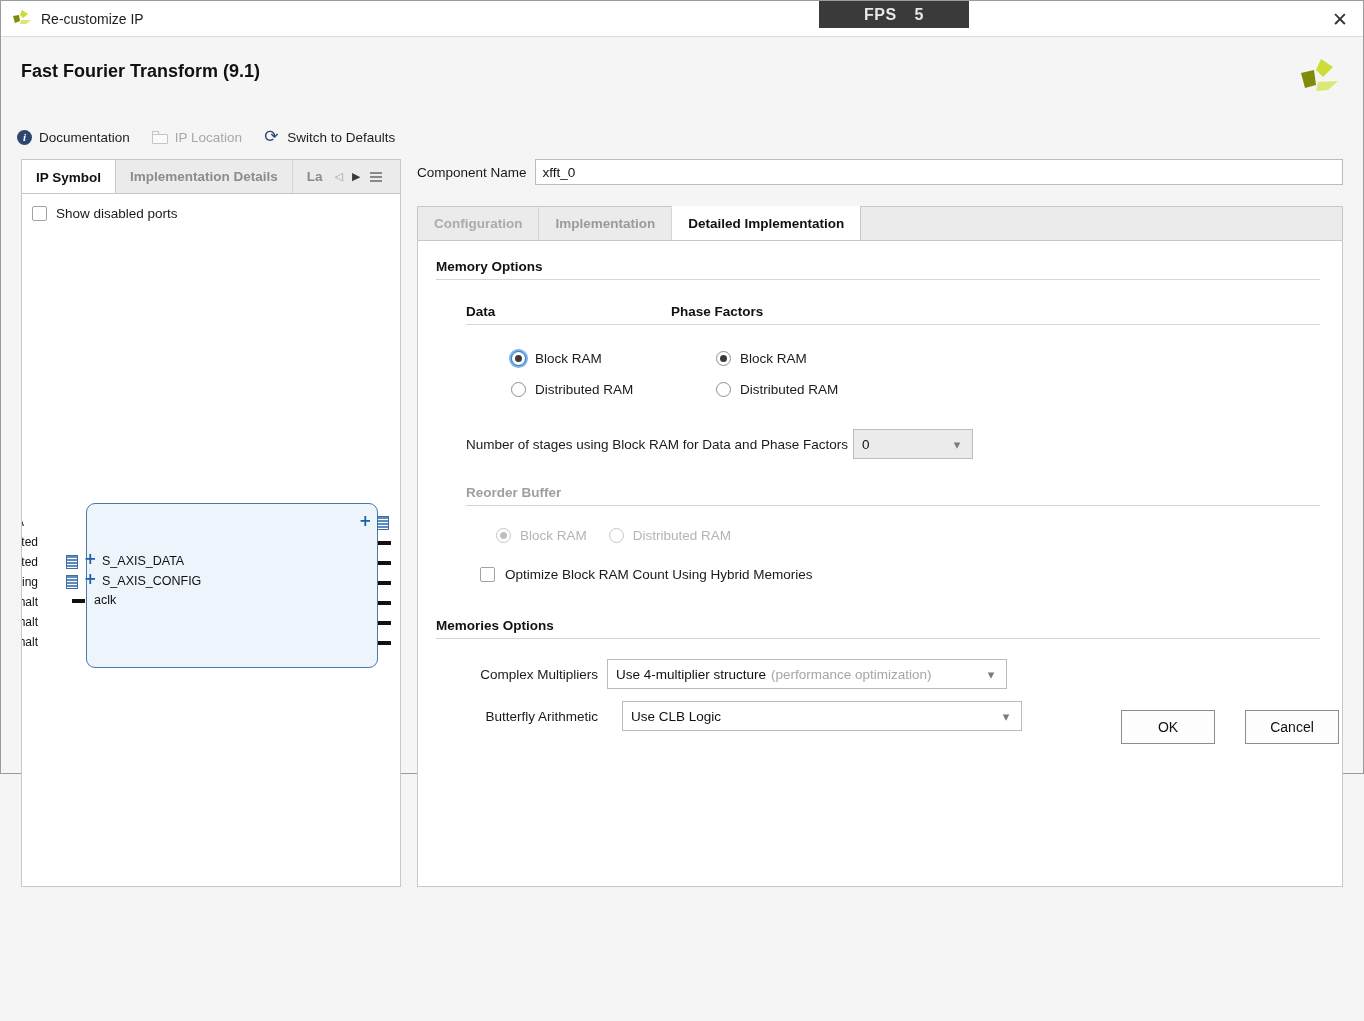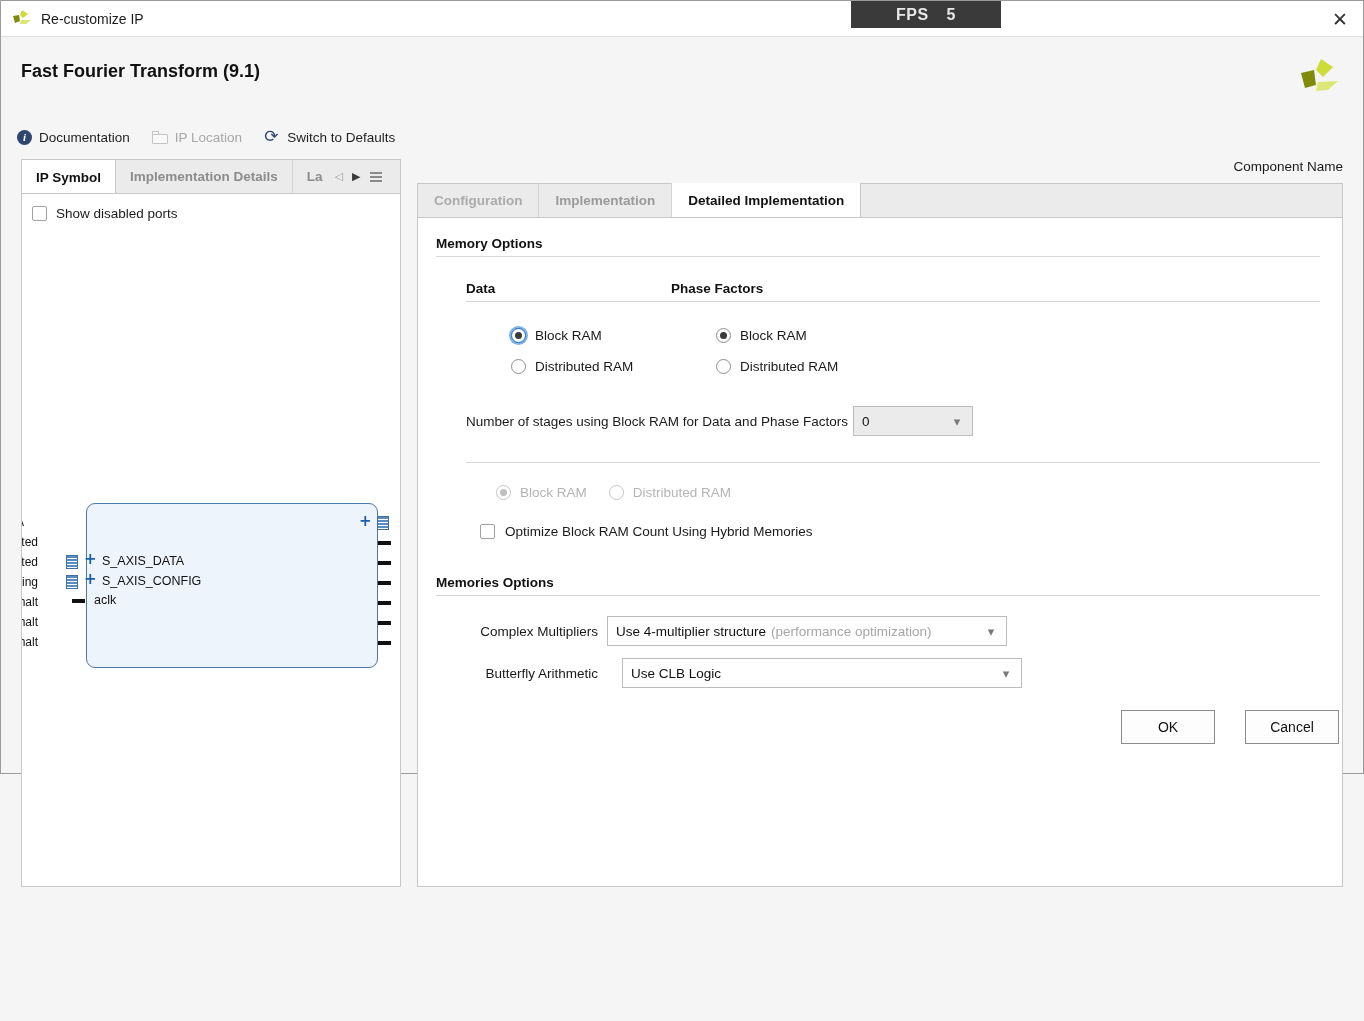--- a/index.html
+++ b/index.html
@@ -24,21 +24,21 @@
   .titlebar {
     height: 36px; flex: 0 0 36px;
     background: #ffffff;
     display: flex; align-items: center;
     position: relative;
     border-bottom: 1px solid #dcdcdc;
   }
   .tb-logo { width: 22px; height: 20px; margin-left: 10px; position: relative; }
   .tb-title { margin-left: 8px; font-size: 14px; color: #1d1d1d; }
   .fps-badge {
-    position: absolute; left: 850px; top: 0;
+    position: absolute; left: 818px; top: 0;
     width: 150px; height: 27px;
     background: #3a3a3a; color: #e8e8e8;
     display: flex; align-items: center; justify-content: center;
     gap: 18px;
     font-size: 16px; font-weight: bold;
     letter-spacing: 0.5px;
   }
   .tb-close {
     position: absolute; right: 0; top: 0;
     width: 46px; height: 35px;
@@ -165,21 +165,21 @@
     position: absolute; width: 12px; height: 14px;
     background: repeating-linear-gradient(to bottom,#5a8cc0 0 2px,#ffffff 2px 3px,#5a8cc0 3px 5px,#ffffff 5px 6px);
     border: 1px solid #3f6f9e;
   }
   .plus { position: absolute; color: #1a5fa8; font-size: 15px; font-weight: bold; font-family: "DejaVu Sans", sans-serif; }
   .pin { position: absolute; width: 13px; height: 4px; background: #111; }
 
   
   .right-panel { flex: 1 1 auto; display: flex; flex-direction: column; height: 728px; }
   .compname-row {
-    display: flex; align-items: center; gap: 8px; margin-bottom: 9px; justify-content: flex-end;
+    display: flex; align-items: center; gap: 8px; margin-bottom: 21px;
   }
   .compname-label { font-size: 13.5px; color: #1a1a1a; }
   .compname-input {
     flex: 1 1 auto; height: 26px;
     border: 1px solid #bcbcbc; background: #fff;
     display: flex; align-items: center; padding-left: 7px;
     font-size: 13.5px; color: #111;
   }
   .rp-tabstrip {
     display: flex; align-items: flex-end; height: 34px;
@@ -381,20 +381,21 @@
           <div class="port-out" style="right:28px; top:138px;">event_data_out_channel_halt</div>
           <div class="pin" style="left:312px; top:144px;"></div>
         </div>
       </div>
     </div>
 
     <div class="right-panel">
 
       <div class="compname-row">
         <span class="compname-label">Component Name</span>
+        <span class="compname-input">xfft_0</span>
       </div>
 
       <div class="rp-tabstrip">
         <div class="rp-tab dim">
           <span>Configuration</span>
         </div>
         <div class="rp-tab">
           <span>Implementation</span>
         </div>
         <div class="rp-tab active">
@@ -441,20 +442,21 @@
 
         <div style="display:flex; align-items:center; gap:5px; margin-top:32px; padding-left:30px;">
           <span class="fieldlabel">Number of stages using Block RAM for Data and Phase Factors</span>
           <div class="combo gray" style="width:120px;">
             <span>0</span>
             <span class="chev">▾</span>
           </div>
         </div>
 
         <div style="margin-top:26px; padding-left:30px;">
+          <div class="sec-head disabled">Reorder Buffer</div>
           <div class="sec-rule"></div>
           <div style="display:flex; gap:22px; margin-top:22px; padding-left:30px;">
             <div class="radio-row dis">
               <span class="radio dis sel"></span>
               <span>Block RAM</span>
             </div>
             <div class="radio-row dis">
               <span class="radio dis"></span>
               <span>Distributed RAM</span>
             </div>

